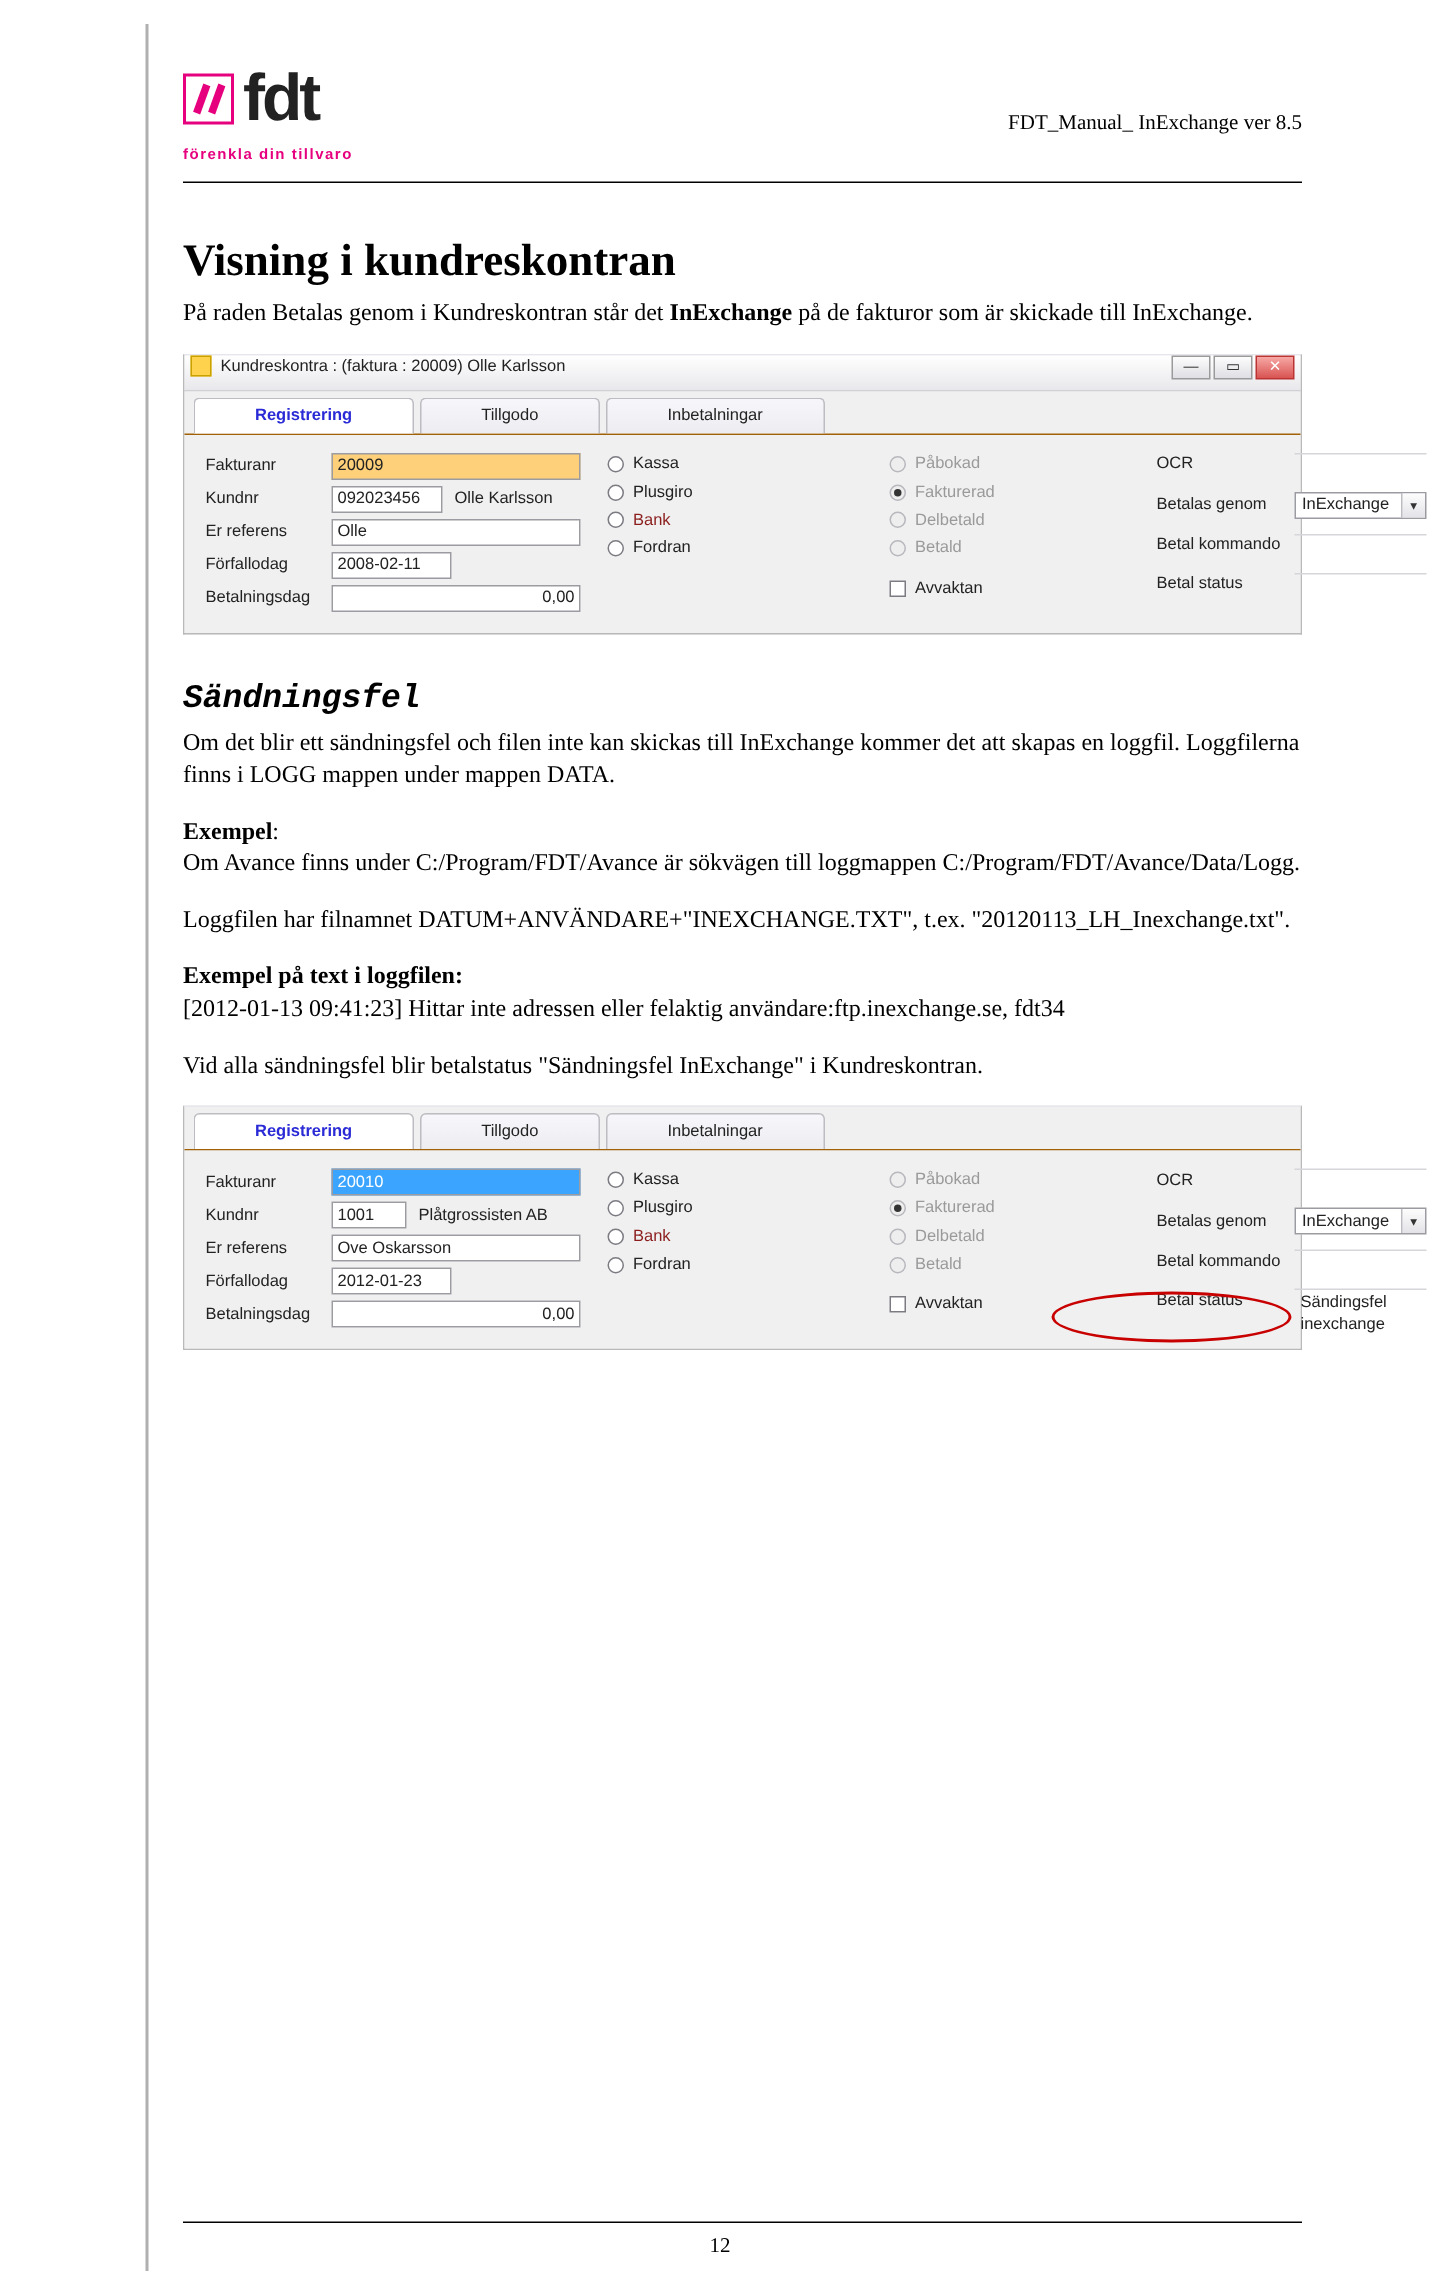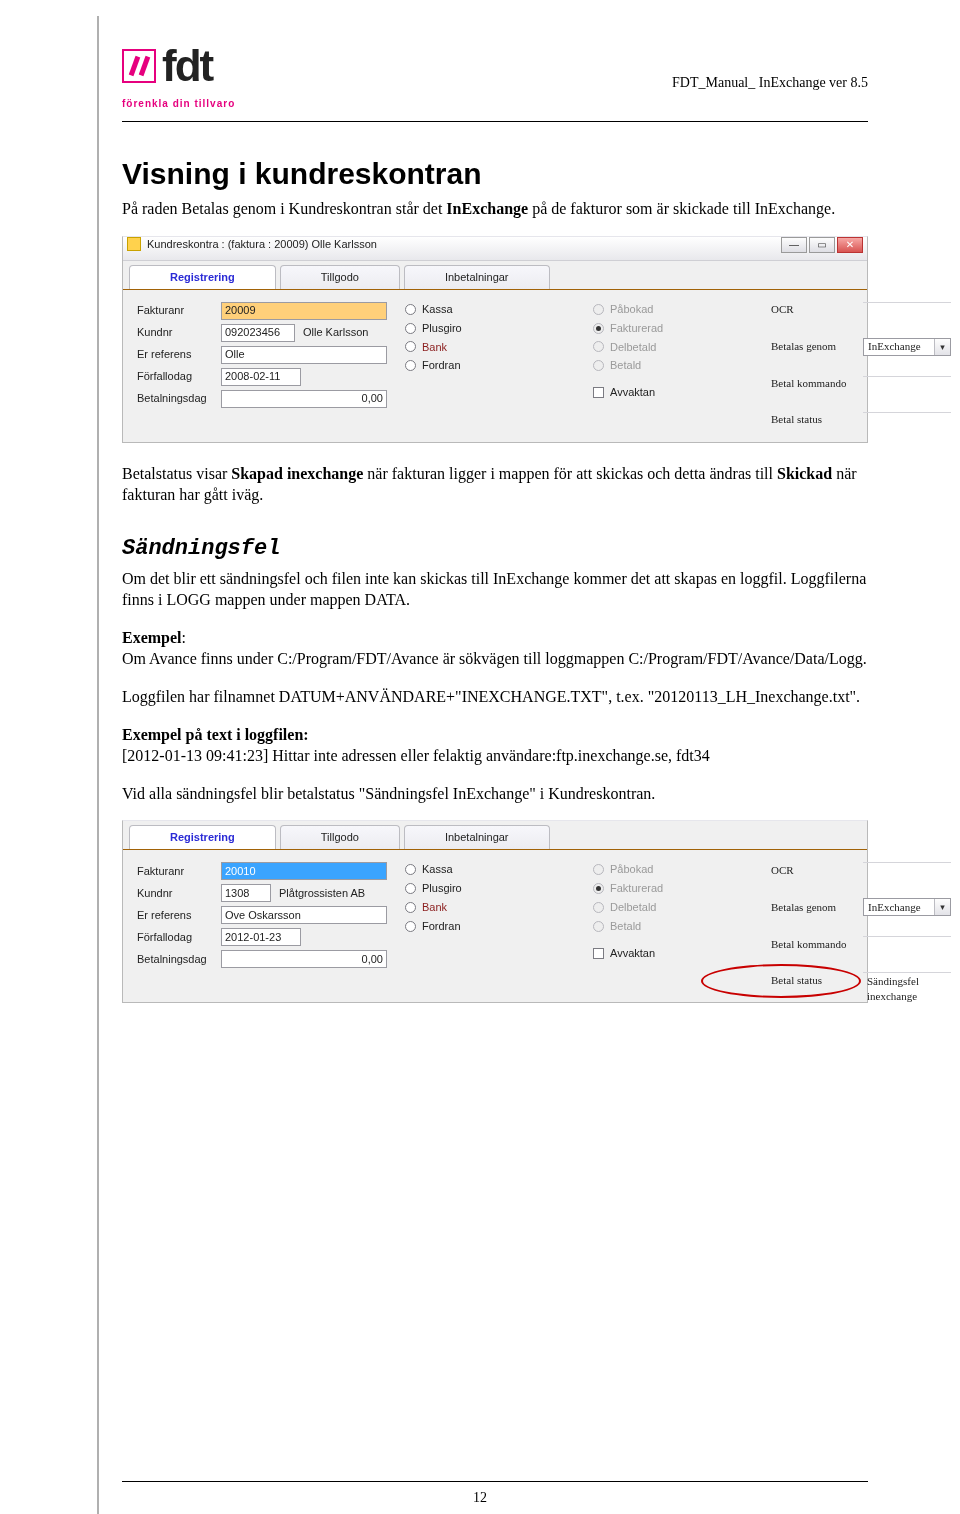--- a/index.html
+++ b/index.html
@@ -77,21 +77,21 @@
   }
   .hr {
     border: none;
     border-top: 1px solid #000;
     margin: 2px 0 32px 0;
   }
 
   h1 {
     font-size: 30px;
     font-weight: 700;
-    font-family: Liberation Sans, sans-serif;
+    font-family: Liberation Serif, serif;
     margin: 12px 0 4px 0;
   }
   h2.section {
     font-size: 22px;
     font-style: italic;
     font-weight: 700;
     font-family: Liberation Mono, monospace;
     margin: 28px 0 4px 0;
   }
   p { margin: 2px 0 16px 0; }
@@ -193,23 +193,22 @@
   }
   .radio.dis, .check.dis { background:#eee; border-color:#b7b7bd; }
   .opt-label { color:#222; }
   .opt-label.dis { color:#9a9a9a; }
   .opt-label.accent { color:#8b1d1d; font-weight:400;}
   .col3-row, .col2-row { display:flex; align-items:center; gap:6px; }
   .col4 .fld-label2 { white-space:nowrap; }
   .col4 .grid4 {
     display:grid;
     grid-template-columns: 92px 1fr;
-    row-gap: 20px;
+    row-gap: 10px;
     align-items: center;
-    font-family: Liberation Serif, serif;
   }
   .dropdown {
     height:18px;border:1px solid #9b9ba2;background:#fff;
     display:flex;align-items:center;justify-content:space-between;
     padding:0 0 0 4px;font-size:11px;
   }
   .dd-caret {
     width:16px;height:16px;border-left:1px solid #bcbcc2;
     display:flex;align-items:center;justify-content:center;
     font-size:9px;color:#333;background:linear-gradient(#fdfdfd,#e3e3e8);
@@ -360,23 +359,20 @@
           </span>
           <span class="fld-label2">Betal kommando</span>
           <span class="status-slot"></span>
           <span class="fld-label2">Betal status</span>
           <span class="status-slot"></span>
         </div>
       </div>
     </div>
   </div>
 
-  <p>
-    <span>Betalstatus visar </span><span class="bold">Skapad inexchange</span><span> när fakturan ligger i mappen för att skickas och detta ändras till </span><span class="bold">Skickad</span><span> när fakturan har gått iväg.</span>
-  </p>
 
   <h2 class="section">Sändningsfel</h2>
   <p>Om det blir ett sändningsfel och filen inte kan skickas till InExchange kommer det att skapas en loggfil. Loggfilerna finns i LOGG mappen under mappen DATA.</p>
 
   <p>
     <span class="bold">Exempel</span><span style="white-space:pre-line">:
 Om Avance finns under C:/Program/FDT/Avance är sökvägen till loggmappen C:/Program/FDT/Avance/Data/Logg.</span>
   </p>
 
   <p>Loggfilen har filnamnet DATUM+ANVÄNDARE+"INEXCHANGE.TXT", t.ex. "20120113_LH_Inexchange.txt".</p>
@@ -396,21 +392,21 @@
     </div>
     <div class="form-area">
       <div class="col">
         <div class="fld-row">
             <span class="fld-label">Fakturanr</span>
             <span class="fld-input" style="background:#3aa4ff;color:#fff">20010</span>
           </div>
         <div class="fld-row">
             <span class="fld-label">Kundnr</span>
           <span class="subcell">
-            <span class="fld-input" style="flex:0 0 50px">1308</span>
+            <span class="fld-input" style="flex:0 0 50px">1001</span>
             <span class="extra-text">Plåtgrossisten AB</span>
           </span>
         </div>
         <div class="fld-row">
             <span class="fld-label">Er referens</span>
             <span class="fld-input">Ove Oskarsson</span>
           </div>
         <div class="fld-row">
             <span class="fld-label">Förfallodag</span>
             <span class="fld-input" style="max-width:80px">2012-01-23</span>

